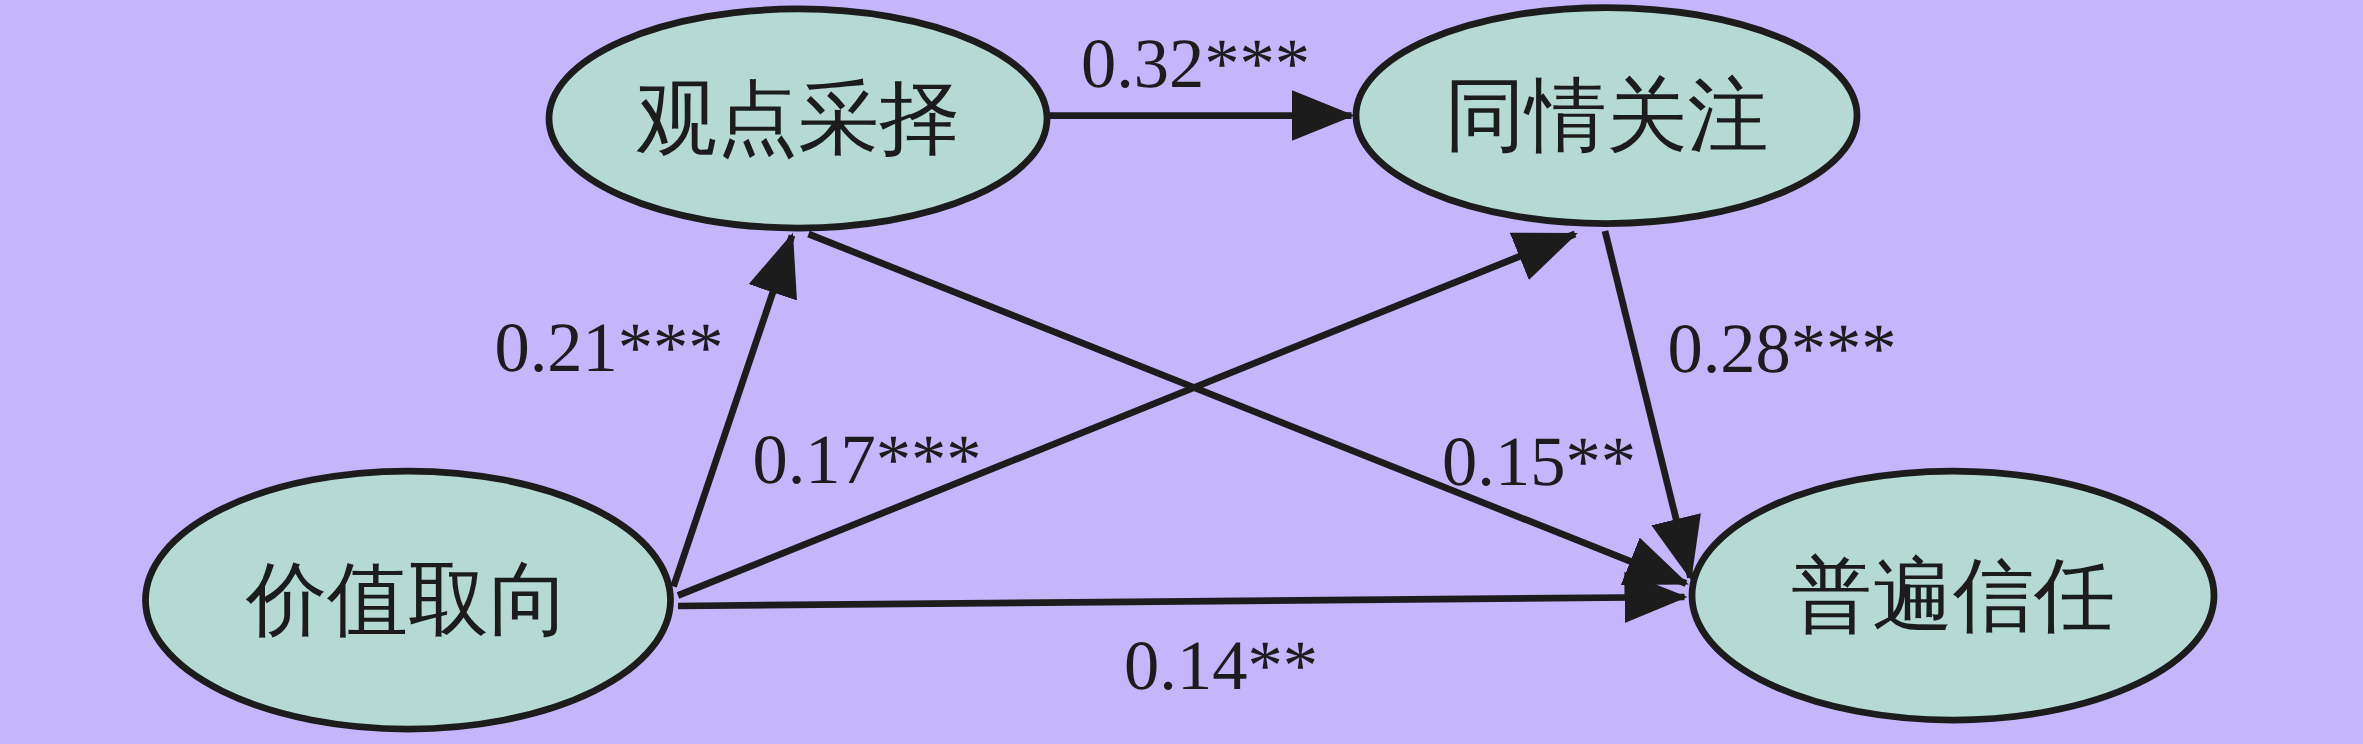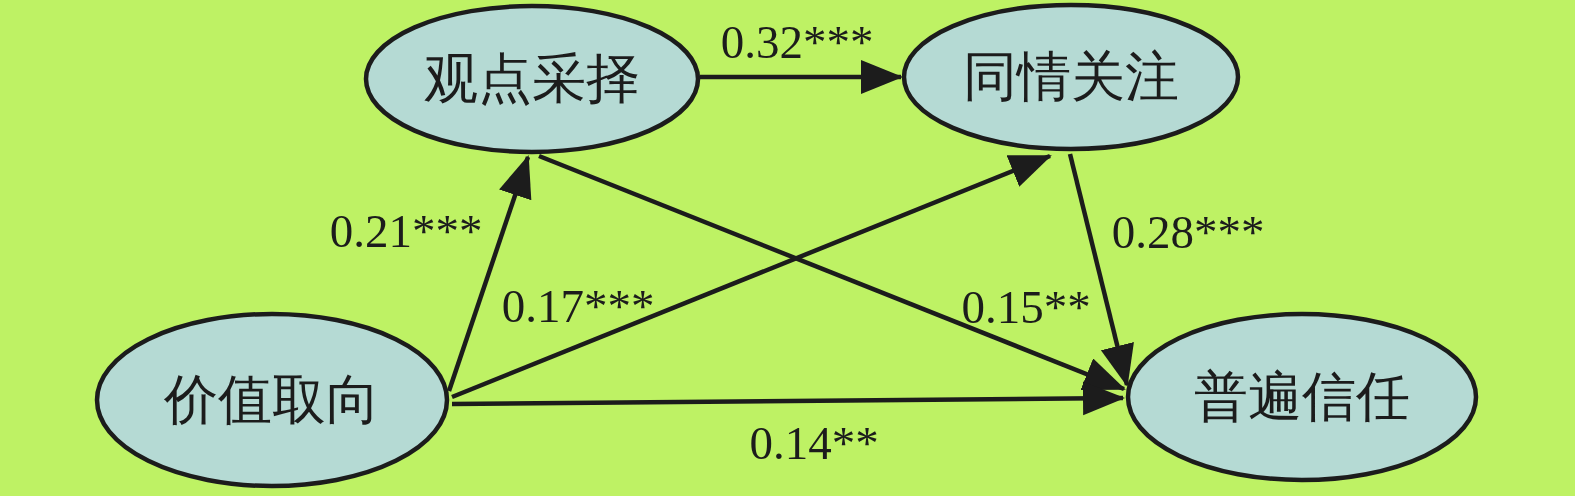--- a/index.html
+++ b/index.html
@@ -4,21 +4,21 @@
 <style>
   html, body {
     margin: 0;
     padding: 0;
     background: #ffffff;
   }
   .stage {
     position: relative;
     width: 1575px;
     height: 496px;
-    background: #bef264;
+    background: #c4b5fd;
     overflow: hidden;
     font-family: "Liberation Serif", "DejaVu Serif", serif;
   }
   svg { display: block; }
   .edge-line {
     stroke: #1c1c1c;
     stroke-width: 4.5;
     fill: none;
   }
   .node-ellipse {

